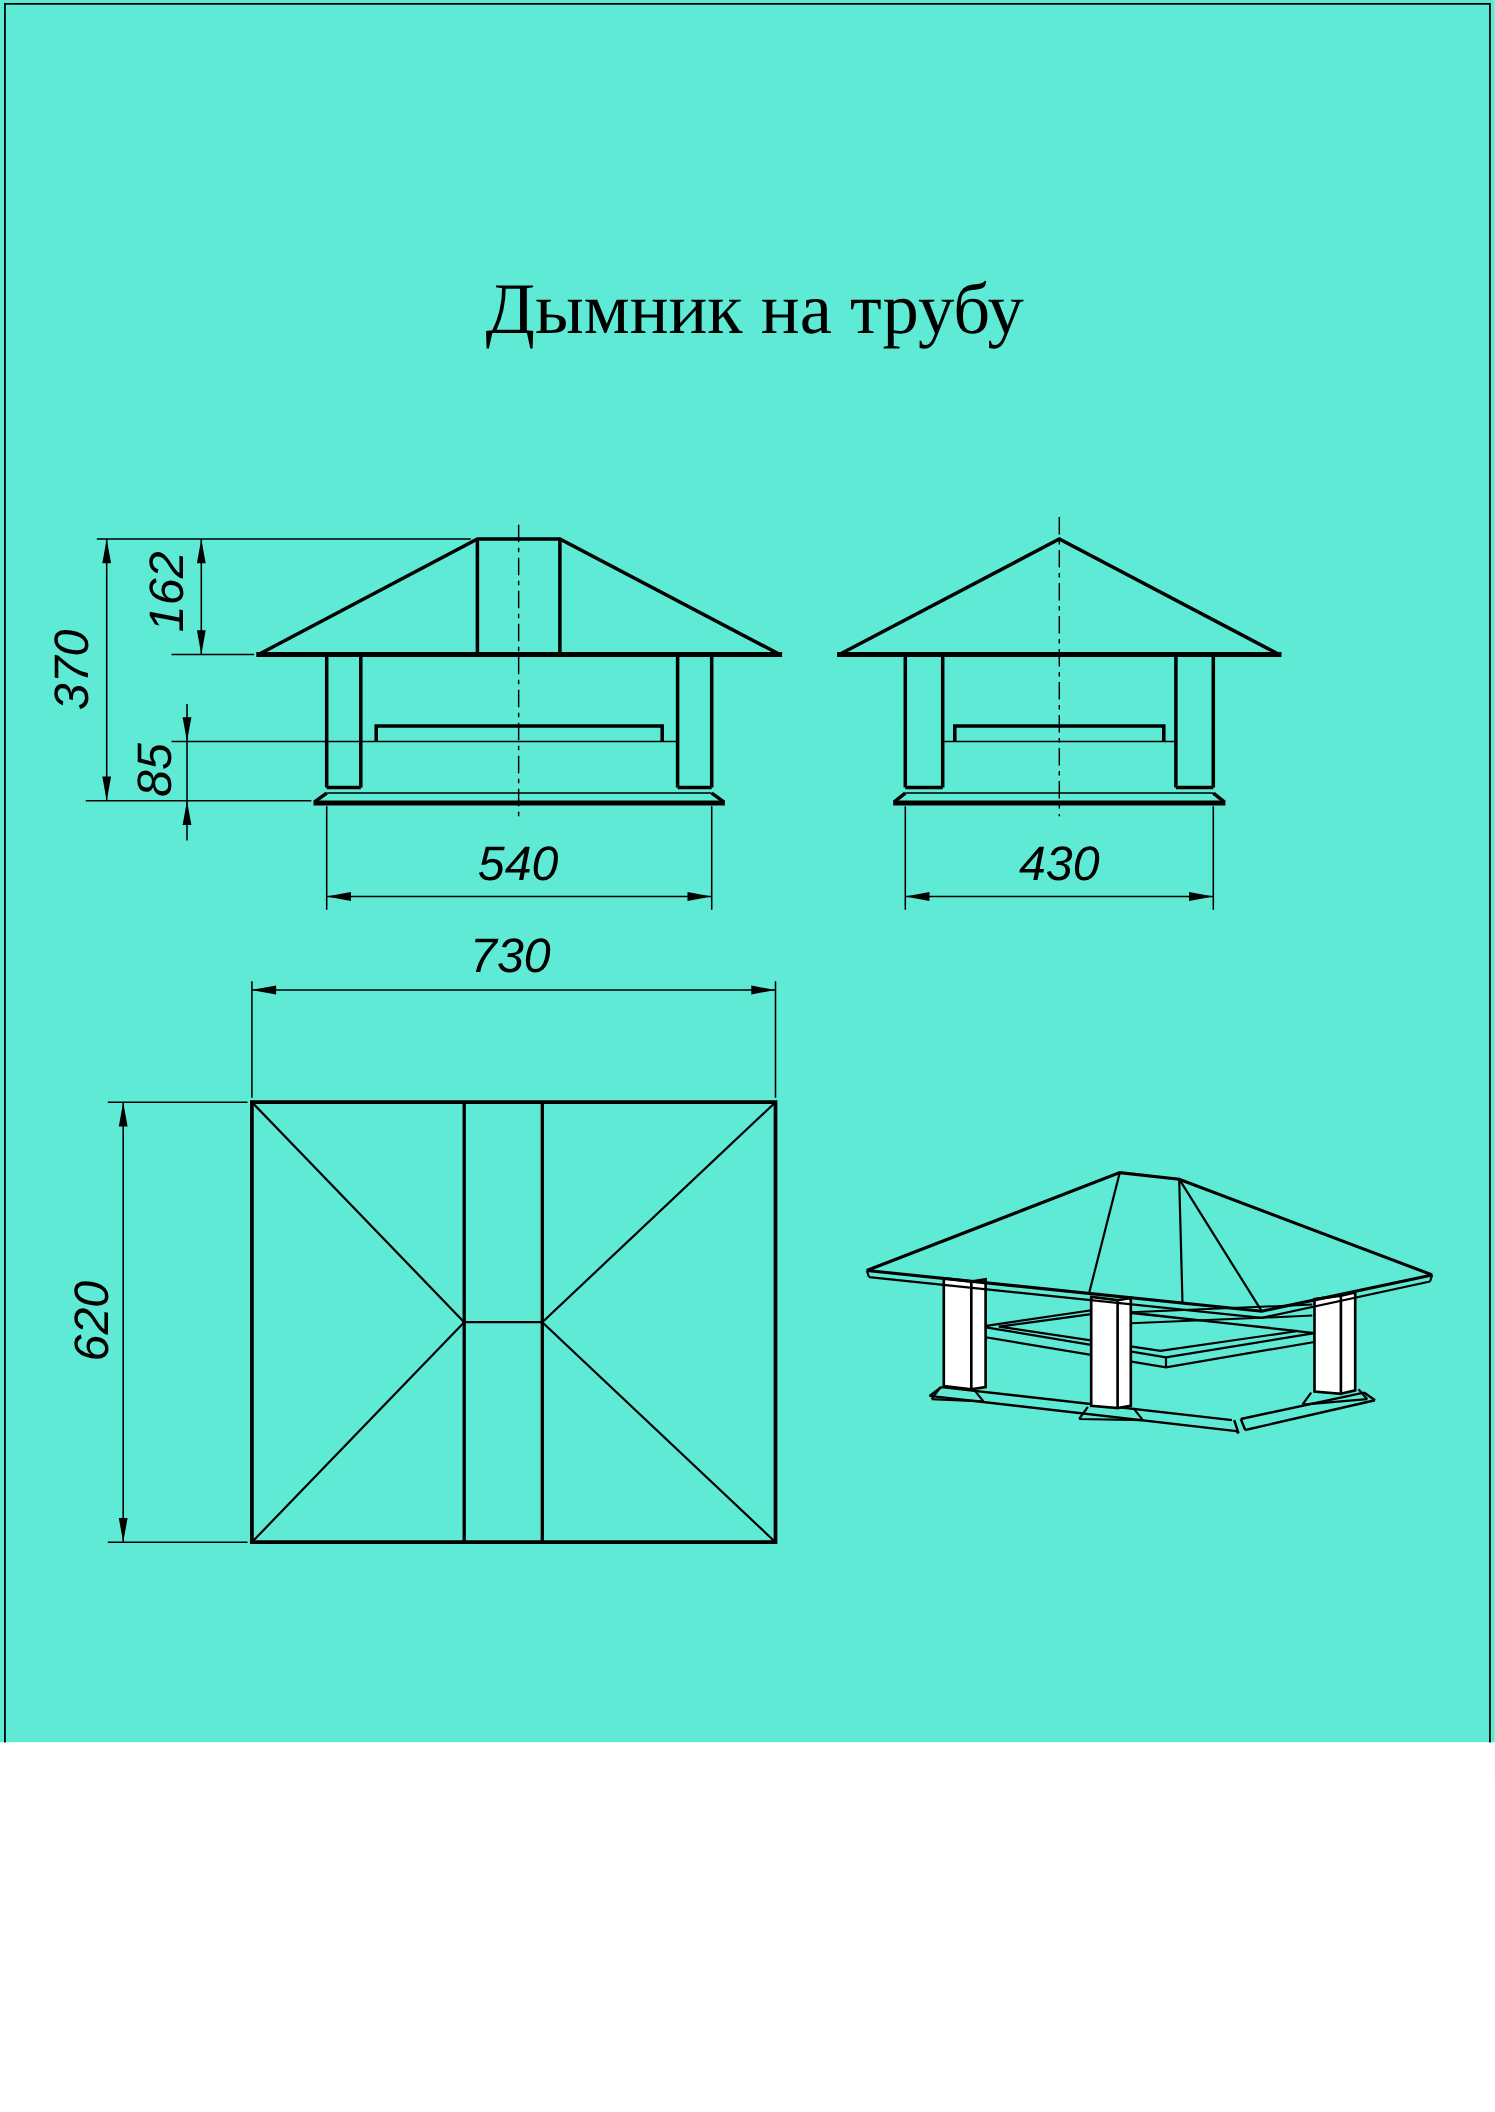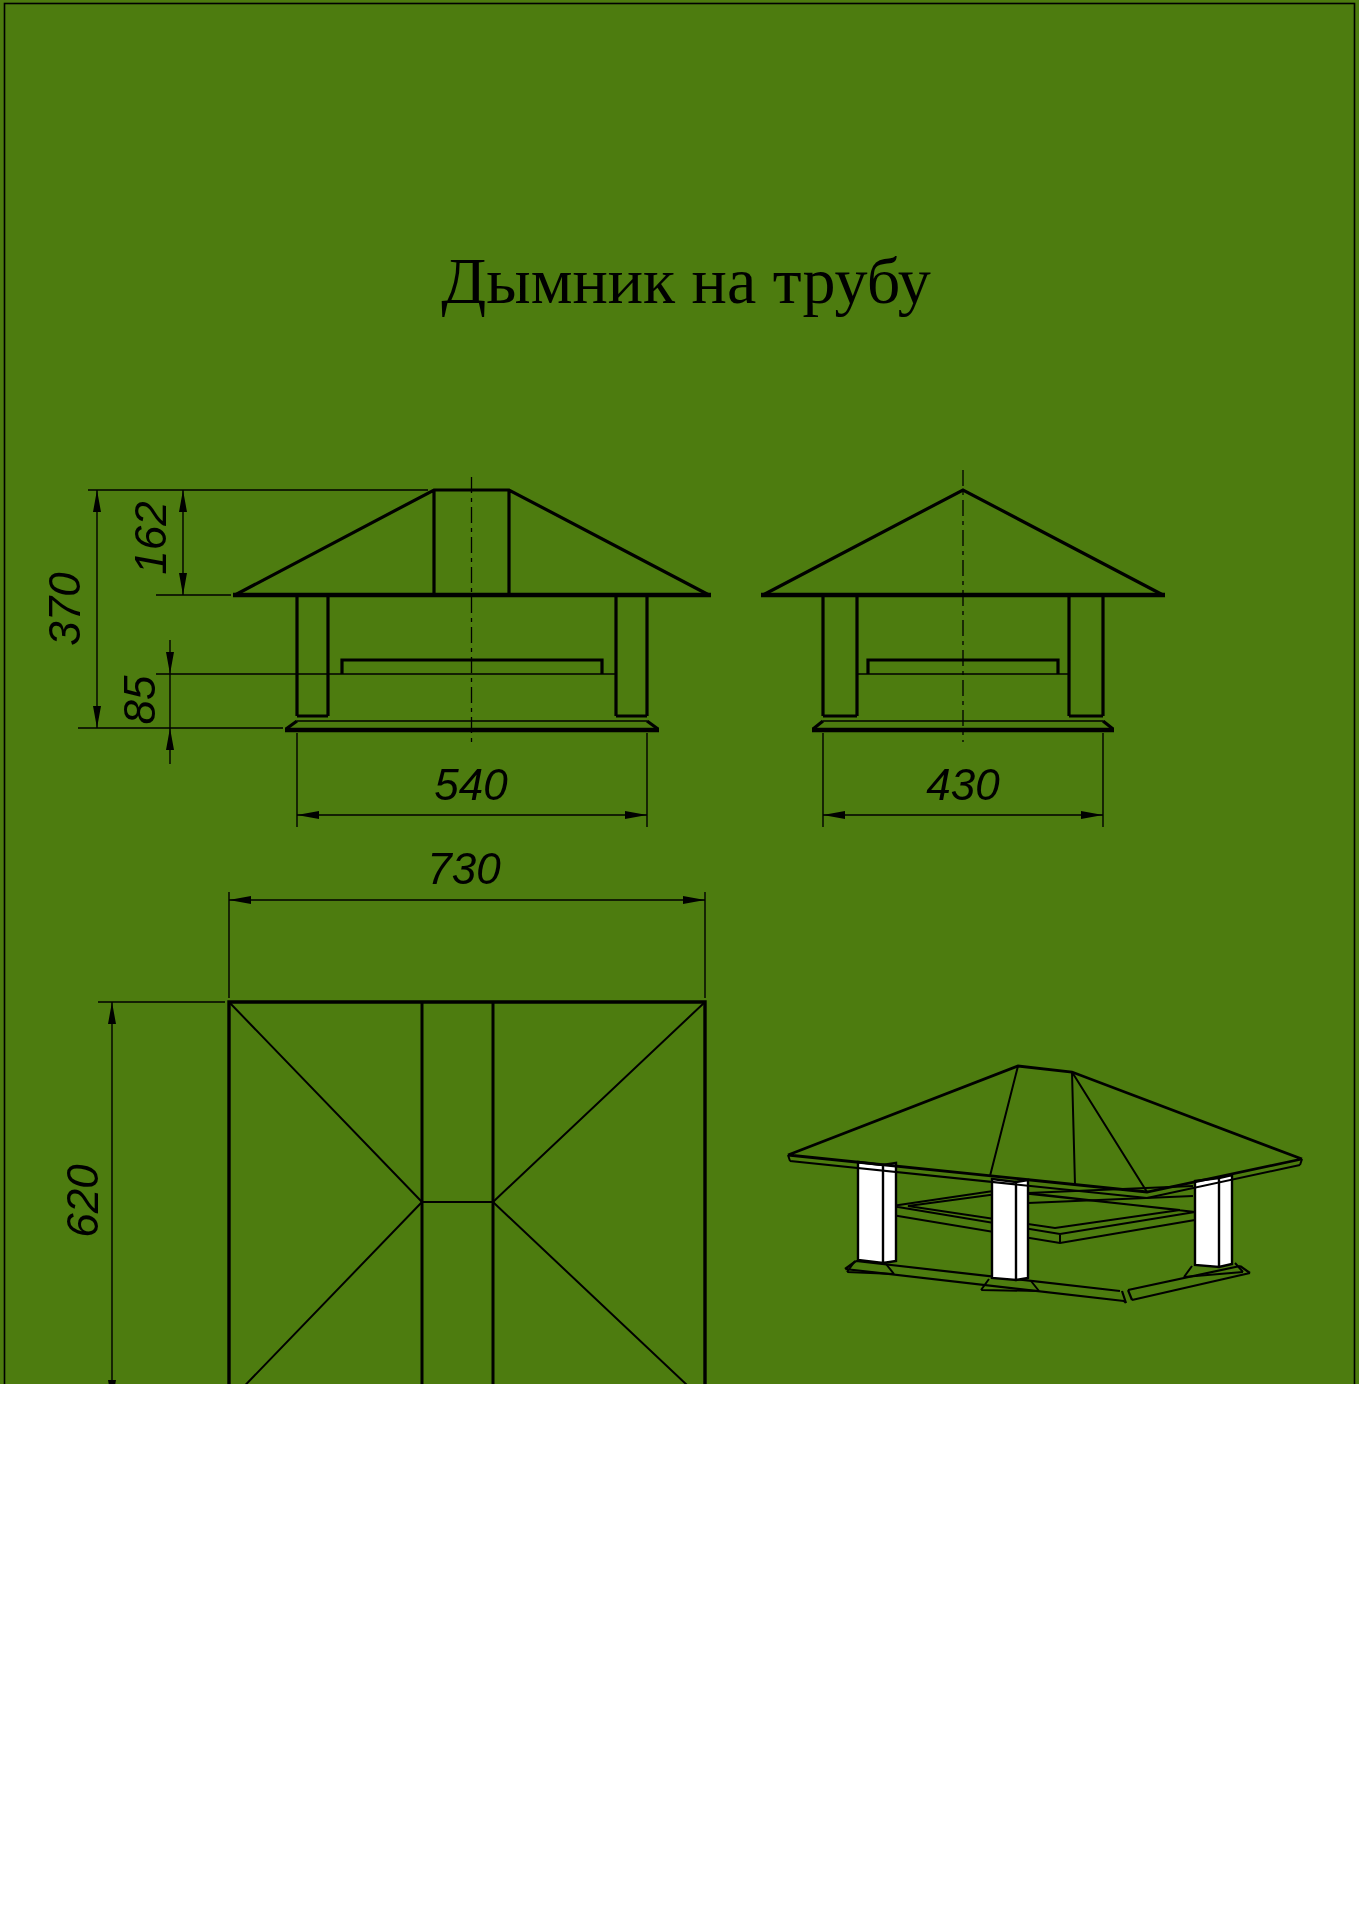--- a/index.html
+++ b/index.html
@@ -2,23 +2,23 @@
 <html><head>
 <meta charset="utf-8">
 <style>
   html, body {
     margin: 0;
     padding: 0;
     background: #ffffff;
   }
   .sheet {
     width: 1359px;
-    height: 1384px;
+    height: 1584px;
     position: relative;
-    background: #4d7c0f;
+    background: #5eead4;
   }
   svg { display: block; }
   .title-text {
     font-family: "Liberation Serif", serif;
     font-size: 66px;
     fill: #000000;
   }
   .dim-text {
     font-family: "Liberation Sans", sans-serif;
     font-size: 44px;

